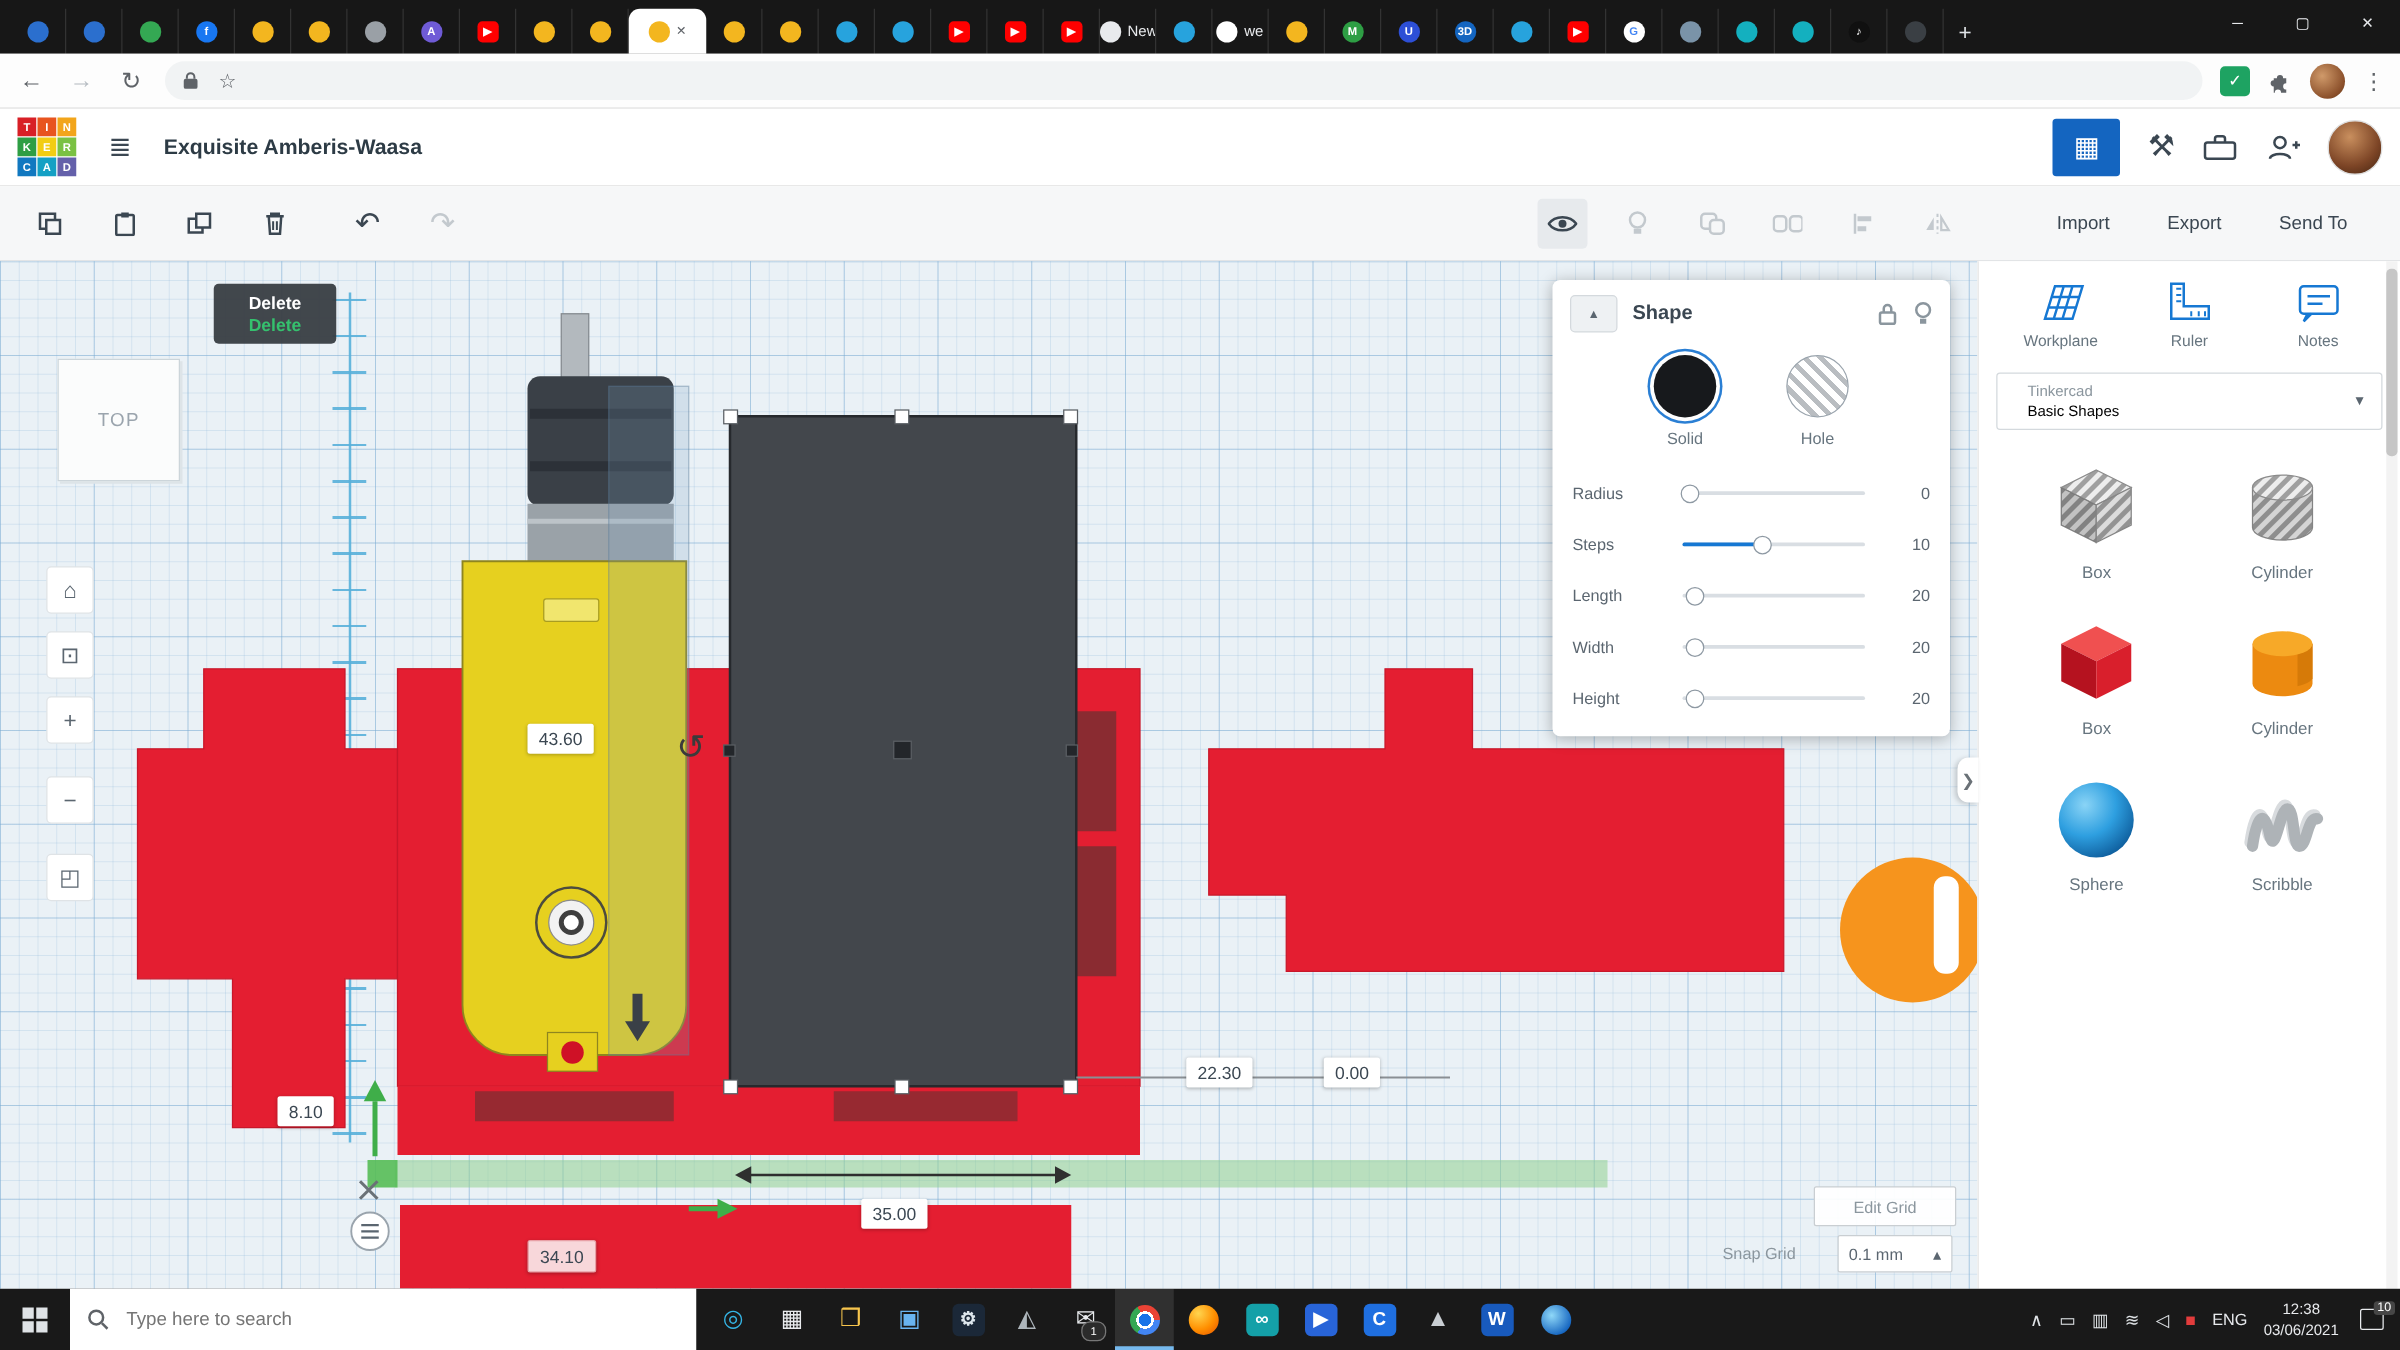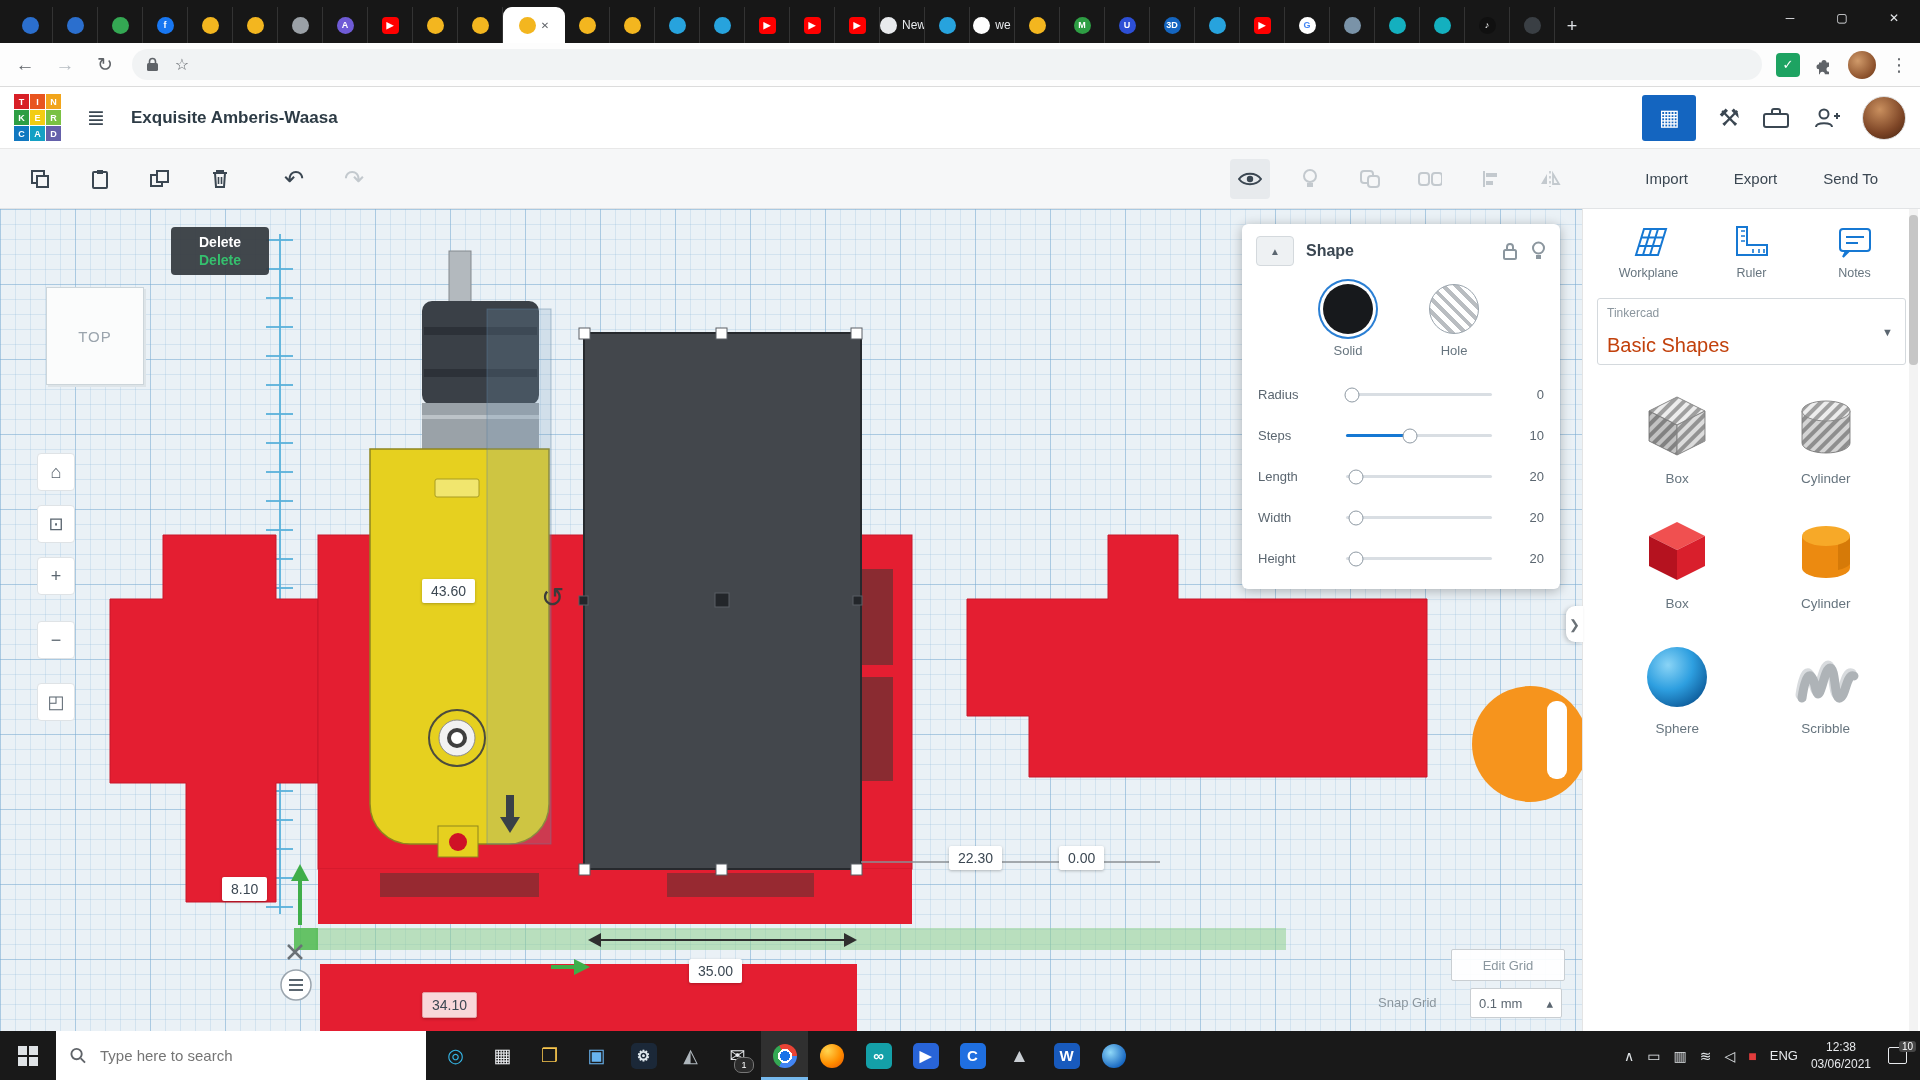--- a/index.html
+++ b/index.html
@@ -128,37 +128,37 @@
   .sval{width:40px;text-align:right;font-size:13px;color:#5b6670;}
 
   
   .sidebar{position:absolute;right:0;top:0;width:338px;height:822px;background:#fff;border-left:1px solid #e4e4e4;box-sizing:border-box;}
   .sb-chevron{position:absolute;left:-17px;top:397px;width:17px;height:36px;background:#fff;
     border-radius:9px 0 0 9px;box-shadow:-2px 1px 4px rgba(0,0,0,.18);display:flex;align-items:center;
     justify-content:center;color:#6a7177;font-size:13px;cursor:pointer;}
   .tool-trio{display:flex;justify-content:space-around;padding:16px 14px 8px;}
   .sb-tool{display:flex;flex-direction:column;align-items:center;gap:7px;cursor:pointer;width:86px;}
   .sb-tool span{font-size:12.5px;color:#67757f;}
-  .lib-select{margin:10px 14px 4px;border:1px solid #d4d9dd;border-radius:3px;padding:7px 9px;position:relative;cursor:pointer;}
+  .lib-select{margin:10px 14px 4px;border:1px solid #d4d9dd;border-radius:3px;padding:7px 24px;position:relative;cursor:pointer;}
   .lib-brand{font-size:12px;color:#8b969e;}
-  .lib-sel{font-size:20px;color:#c2410c;margin-top:14px;}
+  .lib-sel{font-size:12px;color:#000000;margin-top:2px;}
   .lib-caret{position:absolute;right:12px;top:50%;transform:translateY(-50%);color:#5b6670;font-size:11px;}
   .shape-grid{display:grid;grid-template-columns:1fr 1fr;row-gap:26px;padding:18px 20px;}
   .shape-item{display:flex;flex-direction:column;align-items:center;gap:8px;cursor:grab;}
   .shape-item span{font-size:13.5px;color:#67757f;}
   .sb-scroll{position:absolute;right:2px;top:0;width:9px;height:822px;background:#f3f3f3;}
   .sb-thumb{position:absolute;right:0;top:6px;width:9px;height:150px;background:#c6c6c6;border-radius:4px;cursor:grab;}
 
   
   .taskbar{position:absolute;top:1031px;left:0;width:1920px;height:49px;background:#191919;
     display:flex;align-items:stretch;}
   .start-btn{width:56px;display:flex;align-items:center;justify-content:center;cursor:pointer;}
   .win-logo{display:grid;grid-template-columns:9px 9px;grid-template-rows:9px 9px;gap:2px;}
   .win-logo i{background:#dfe3e6;}
-  .tb-search{width:370px;background:#fff;display:flex;align-items:center;gap:12px;padding:0 14px;box-sizing:border-box;cursor:text;}
+  .tb-search{width:501px;background:#fff;display:flex;align-items:center;gap:12px;padding:0 14px;box-sizing:border-box;cursor:text;}
   .tb-search input{border:none;outline:none;font-size:15px;color:#444;width:330px;font-family:"Liberation Sans",sans-serif;background:transparent;}
   .tb-icons{display:flex;align-items:stretch;margin-left:6px;}
   .tb-btn{width:47px;display:flex;align-items:center;justify-content:center;cursor:pointer;position:relative;}
   .tb-btn.tb-active{background:rgba(255,255,255,.10);box-shadow:inset 0 -3px 0 #76b9ed;}
   .tb-glyph{font-size:19px;line-height:1;}
   .tb-bgsq{width:26px;height:26px;border-radius:5px;display:flex;align-items:center;justify-content:center;font-size:15px;font-weight:bold;}
   .tb-badge{position:absolute;right:7px;bottom:7px;min-width:14px;height:14px;border-radius:7px;background:#2b2b2b;
     border:1px solid #777;color:#fff;font-size:9px;display:flex;align-items:center;justify-content:center;padding:0 2px;}
   .chrome-ball{width:24px;height:24px;border-radius:50%;
     background:radial-gradient(circle,#1a73e8 0 5px,#fff 5px 7px,transparent 7px),

